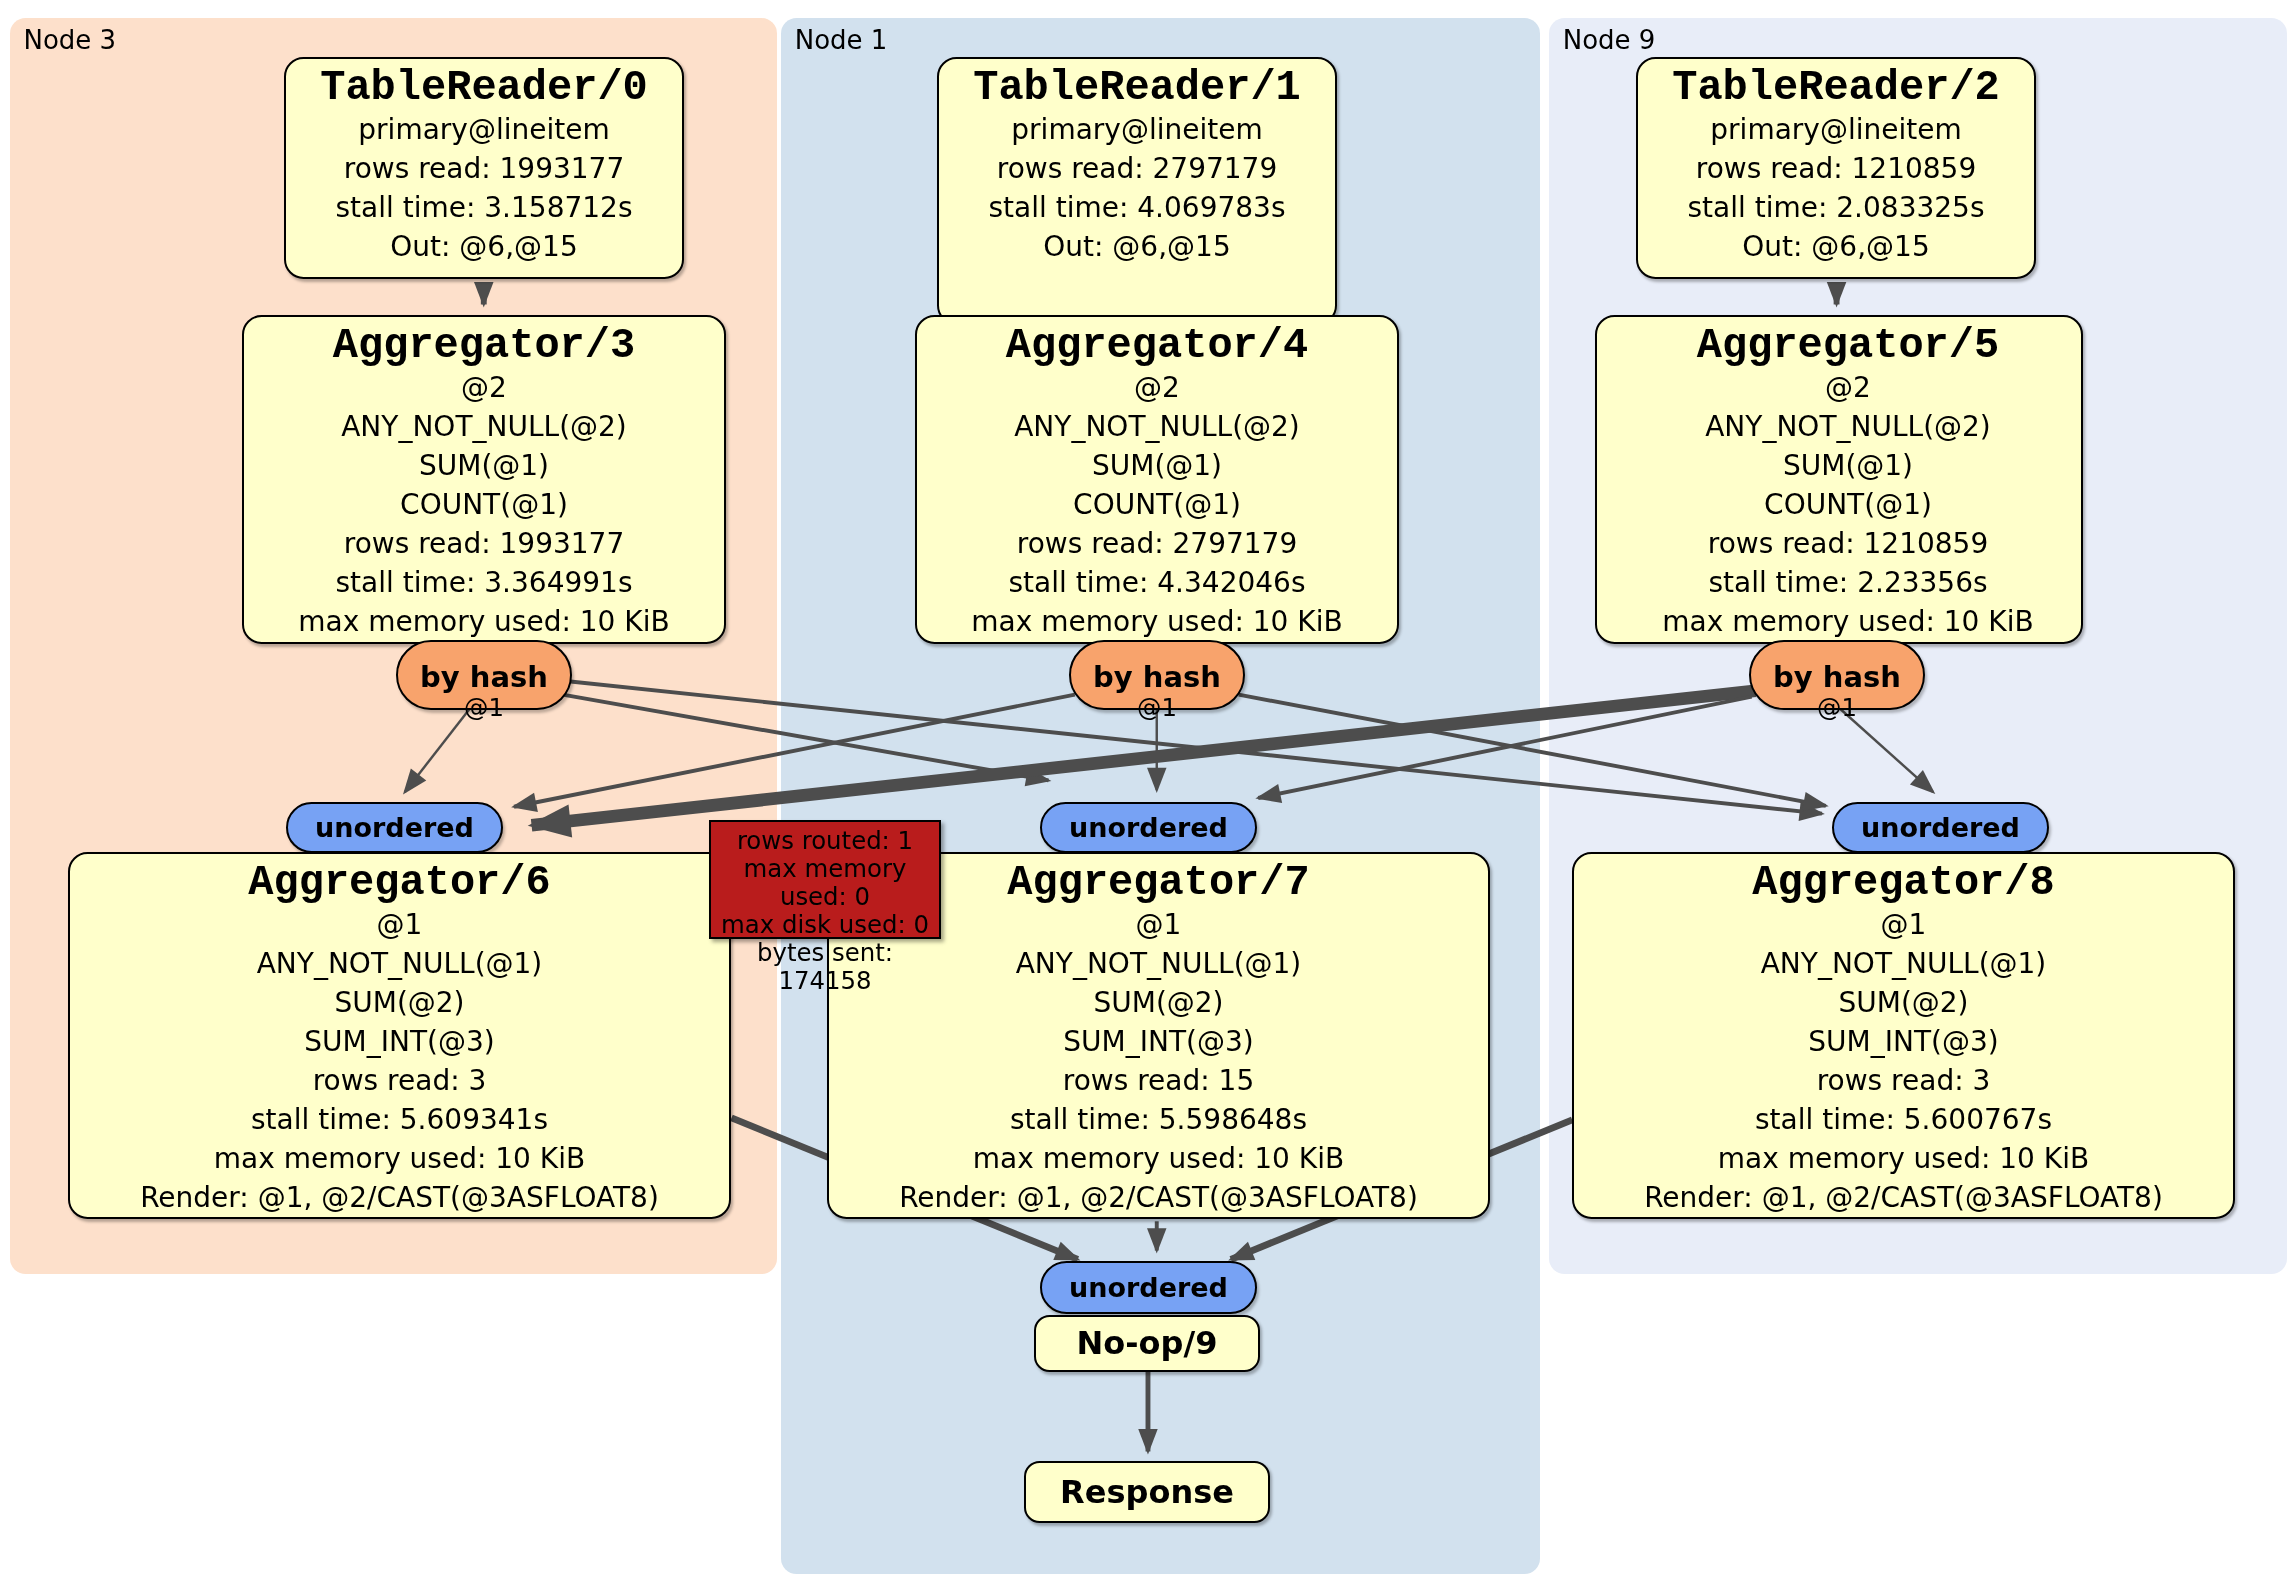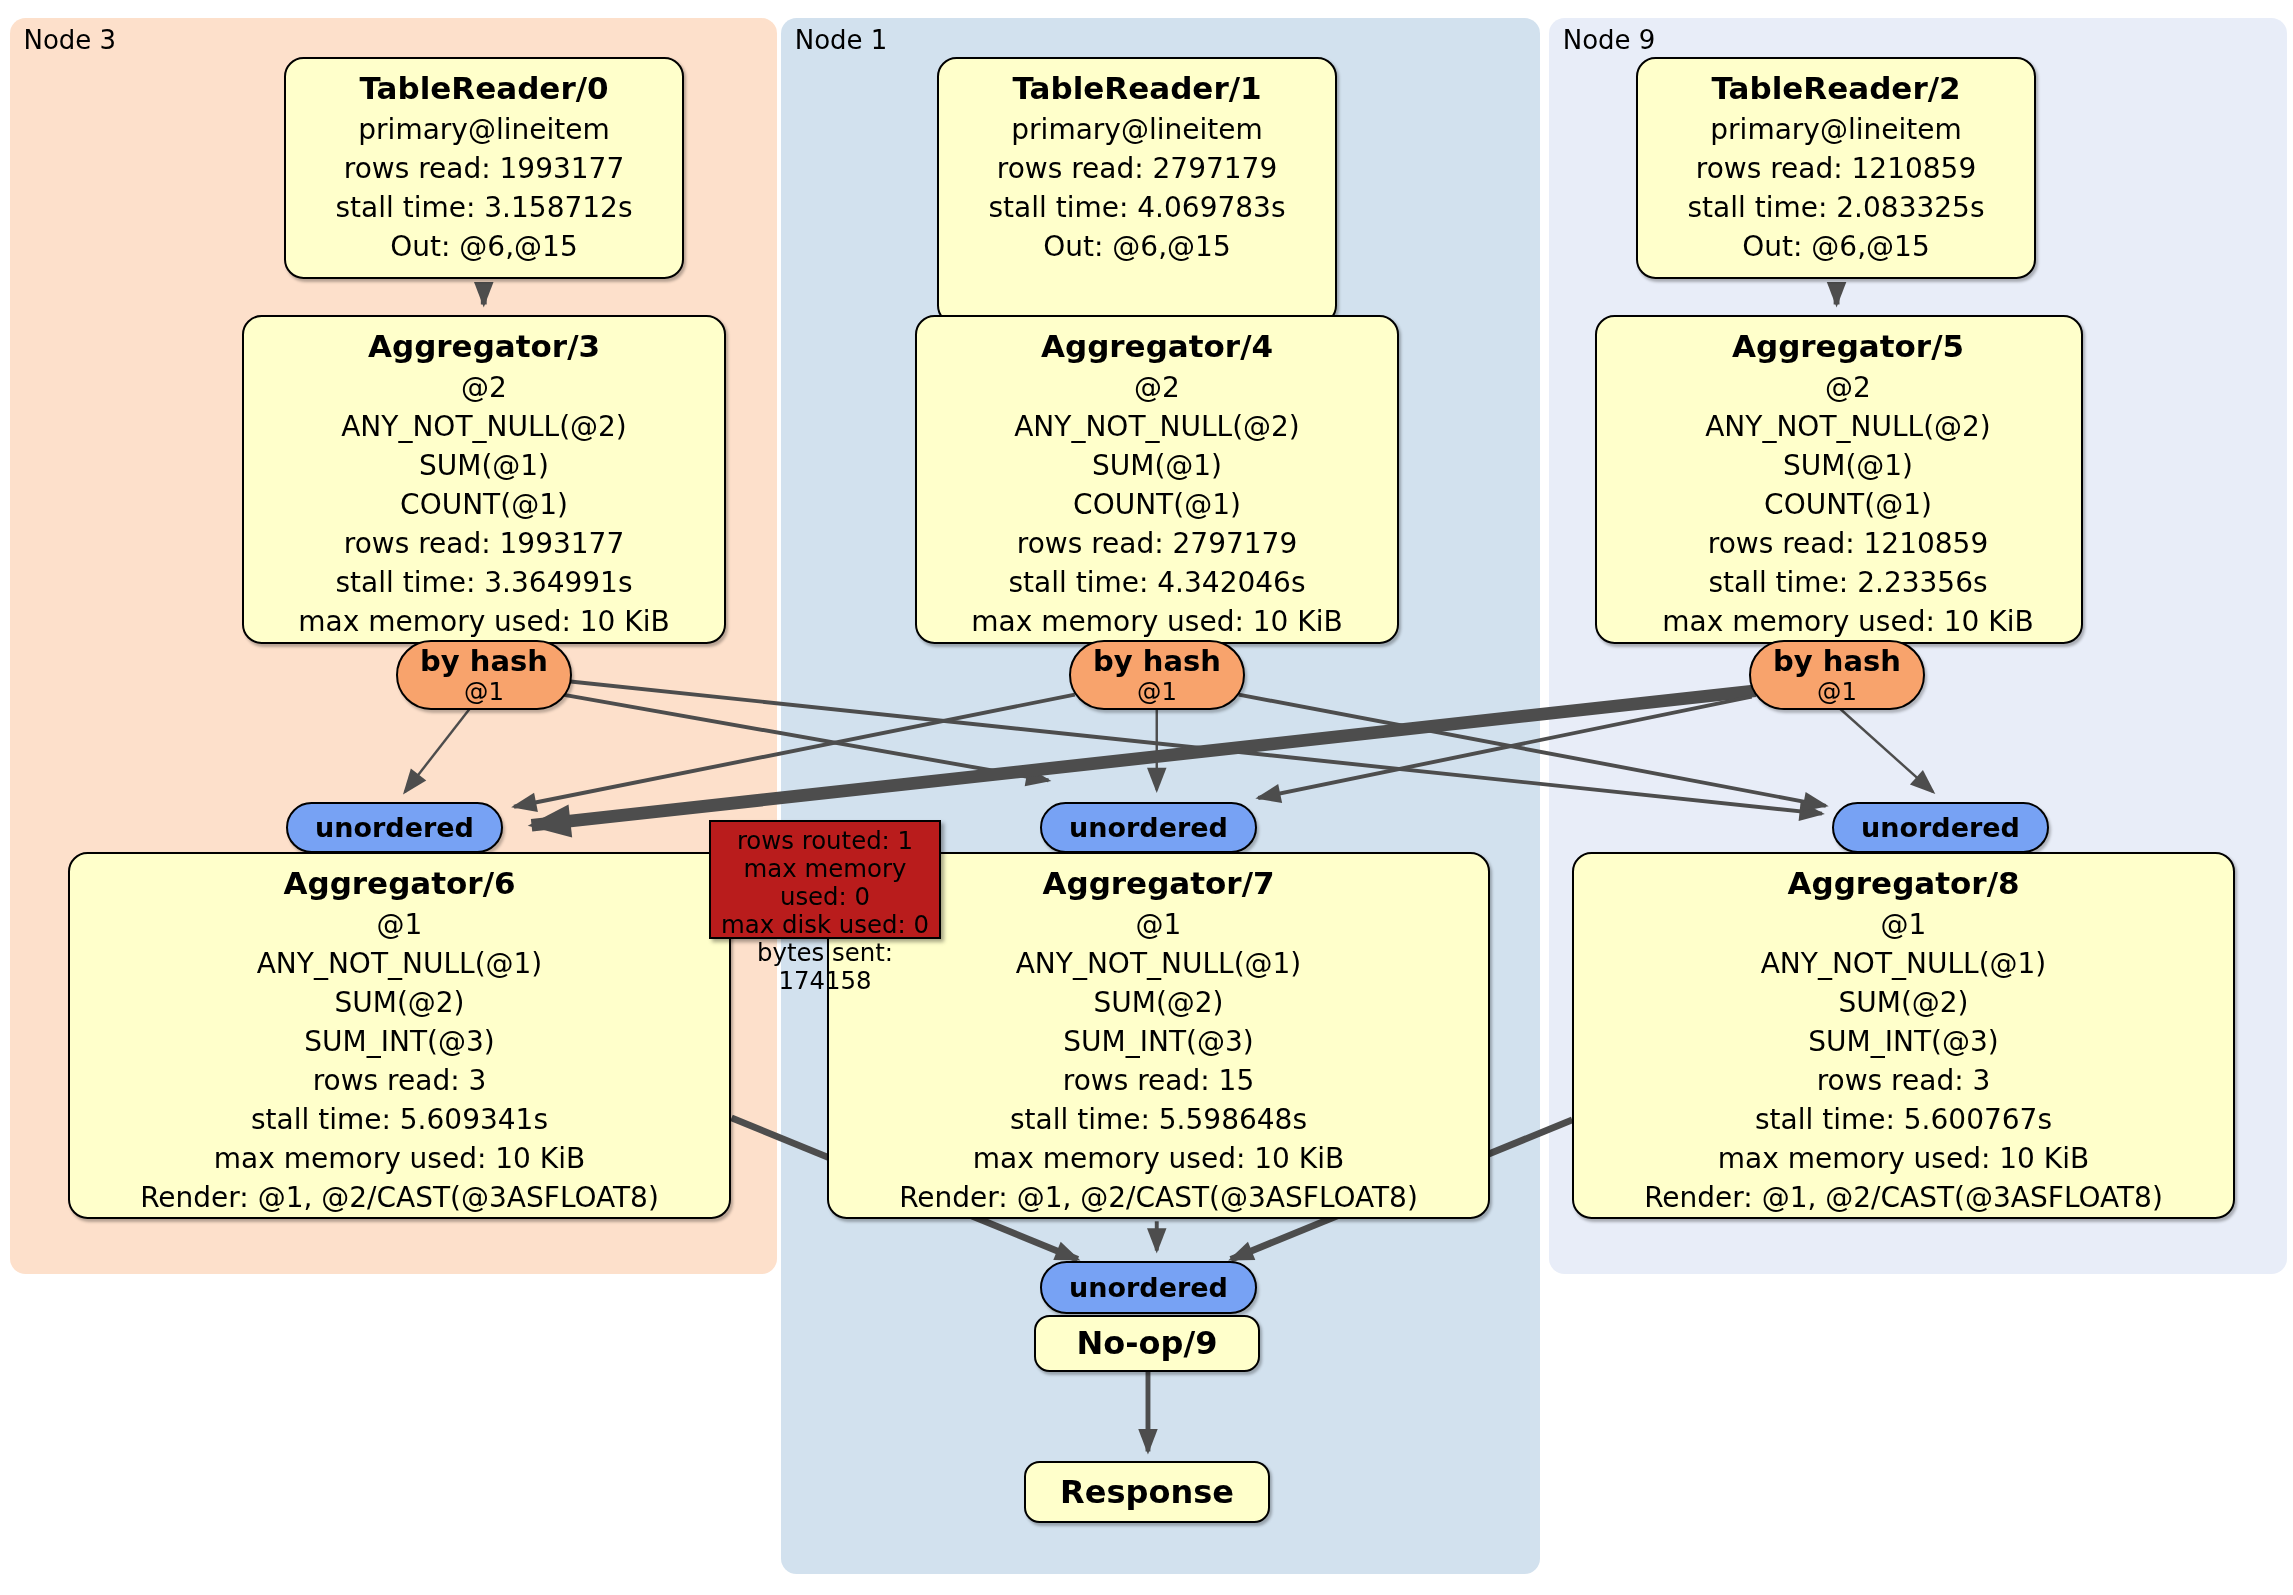--- a/index.html
+++ b/index.html
@@ -7,24 +7,24 @@
           font-family:"DejaVu Sans","Liberation Sans",sans-serif;color:#000;}
   .region{position:absolute;border-radius:15.6px;}
   .region-label{position:absolute;left:13.7px;top:7.8px;font-size:26px;color:#000;}
   #region-node3{left:9.8px;top:17.6px;width:767px;height:1256px;background:#fde0cb;}
   #region-node1{left:781px;top:17.6px;width:759px;height:1556px;background:#d2e1ee;}
   #region-node2{left:1549px;top:17.6px;width:738px;height:1256px;background:#e8edf8;}
   svg.edges{position:absolute;left:0;top:0;width:2294px;height:1596px;}
   .proc{position:absolute;box-sizing:border-box;background:#ffffcb;border:2.9px solid #000;
         border-radius:19.5px;text-align:center;font-size:28px;line-height:39px;
         padding-top:7.8px;box-shadow:2px 2.9px 2.9px rgba(0,0,0,.28);}
-  .proc .t{font-weight:bold;font-size:31px;line-height:43px;}
+  .proc .t{font-weight:bold;font-size:42px;line-height:43px;font-family:Liberation Mono, monospace;}
   .router{position:absolute;box-sizing:border-box;background:#f8a36c;border:2.9px solid #000;
           border-radius:35px;text-align:center;box-shadow:2px 2.9px 2.9px rgba(0,0,0,.25);}
-  .router .rl{font-weight:bold;font-size:29px;line-height:35px;padding-top:2px;}
+  .router .rl{font-weight:bold;font-size:29px;line-height:35px;padding-top:18px;}
   .router .rk{font-size:24.4px;line-height:26px;}
   .stream{position:absolute;box-sizing:border-box;background:#77a2f4;border:2.9px solid #000;
           border-radius:27px;text-align:center;font-weight:bold;font-size:27px;
           box-shadow:2px 2.9px 2.9px rgba(0,0,0,.25);}
   .stream span{display:block;}
   .endbox{position:absolute;box-sizing:border-box;background:#ffffcb;border:2.9px solid #000;
           border-radius:15.6px;text-align:center;font-weight:bold;font-size:32px;
           box-shadow:2px 2.9px 2.9px rgba(0,0,0,.28);}
   .tooltip{position:absolute;box-sizing:border-box;background:#b91c1c;border:2px solid #000;
            text-align:center;font-size:24.4px;line-height:28px;padding-top:4.9px;

